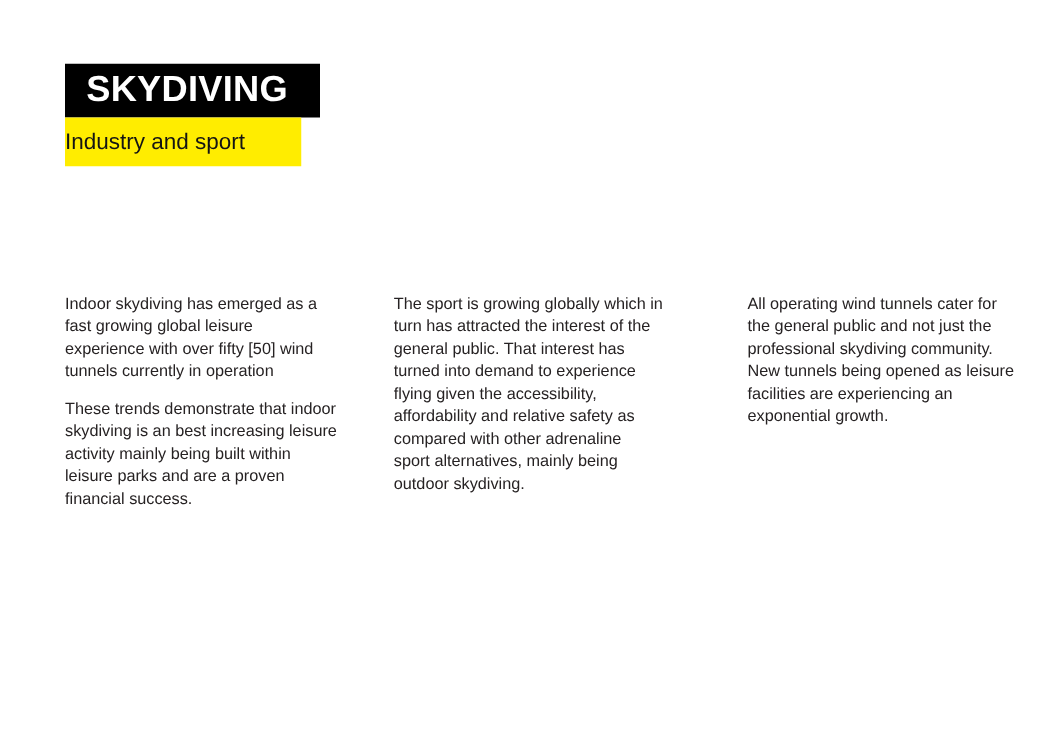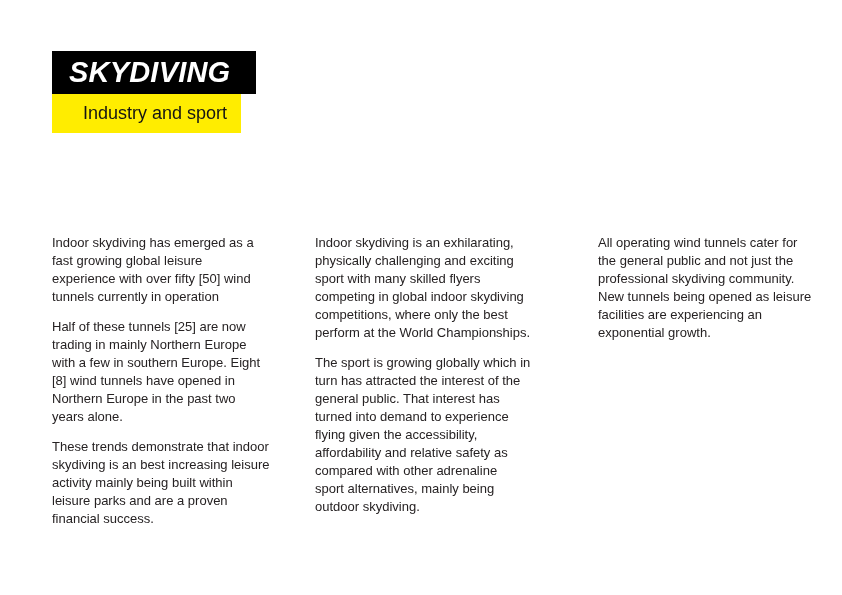--- a/index.html
+++ b/index.html
@@ -17,21 +17,20 @@
   }
   .title-box {
     position: absolute;
     left: 52px;
     top: 51px;
     width: 204px;
     height: 43px;
     background: #000000;
     display: flex;
     align-items: center;
-    font-style: italic;
   }
   .title-box h1 {
     margin: 0;
     padding-left: 17px;
     color: #ffffff;
     font-size: 29px;
     font-weight: bold;
     letter-spacing: 0.2px;
     white-space: nowrap;
   }
@@ -40,21 +39,21 @@
     left: 52px;
     top: 94px;
     width: 189px;
     height: 39px;
     background: #ffed00;
     display: flex;
     align-items: center;
   }
   .subtitle-box h2 {
     margin: 0;
-    padding-left: 31px;
+    padding-left: 0;
     color: #141414;
     font-size: 18px;
     font-weight: normal;
     white-space: nowrap;
   }
   .col {
     position: absolute;
     top: 234px;
     width: 256px;
   }
@@ -82,39 +81,27 @@
       <h2>Industry and sport</h2>
     </div>
   </header>
 
   <main>
     <section class="col col-1">
       <p>Indoor skydiving has emerged as a
 fast growing global leisure
 experience with over fifty [50] wind
 tunnels currently in operation</p>
-      <p>Half of these tunnels [25] are now
-trading in mainly Northern Europe
-with a few in southern Europe. Eight
-[8] wind tunnels have opened in
-Northern Europe in the past two
-years alone.</p>
       <p>These trends demonstrate that indoor
 skydiving is an best increasing leisure
 activity mainly being built within
 leisure parks and are a proven
 financial success.</p>
     </section>
     <section class="col col-2">
-      <p>Indoor skydiving is an exhilarating,
-physically challenging and exciting
-sport with many skilled flyers
-competing in global indoor skydiving
-competitions, where only the best
-perform at the World Championships.</p>
       <p>The sport is growing globally which in
 turn has attracted the interest of the
 general public. That interest has
 turned into demand to experience
 flying given the accessibility,
 affordability and relative safety as
 compared with other adrenaline
 sport alternatives, mainly being
 outdoor skydiving.</p>
     </section>

